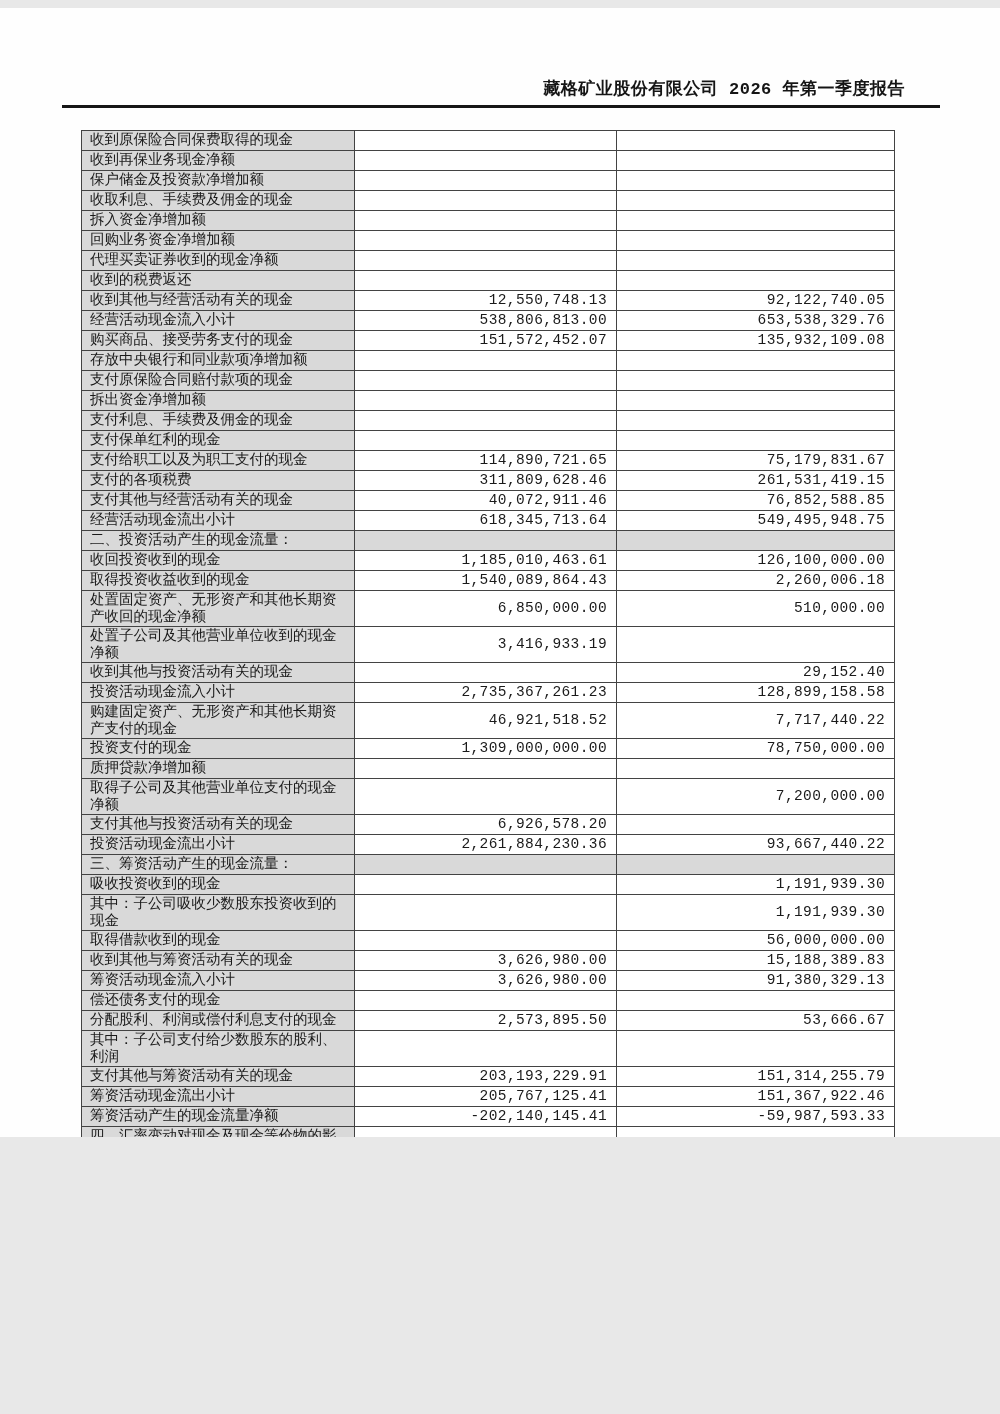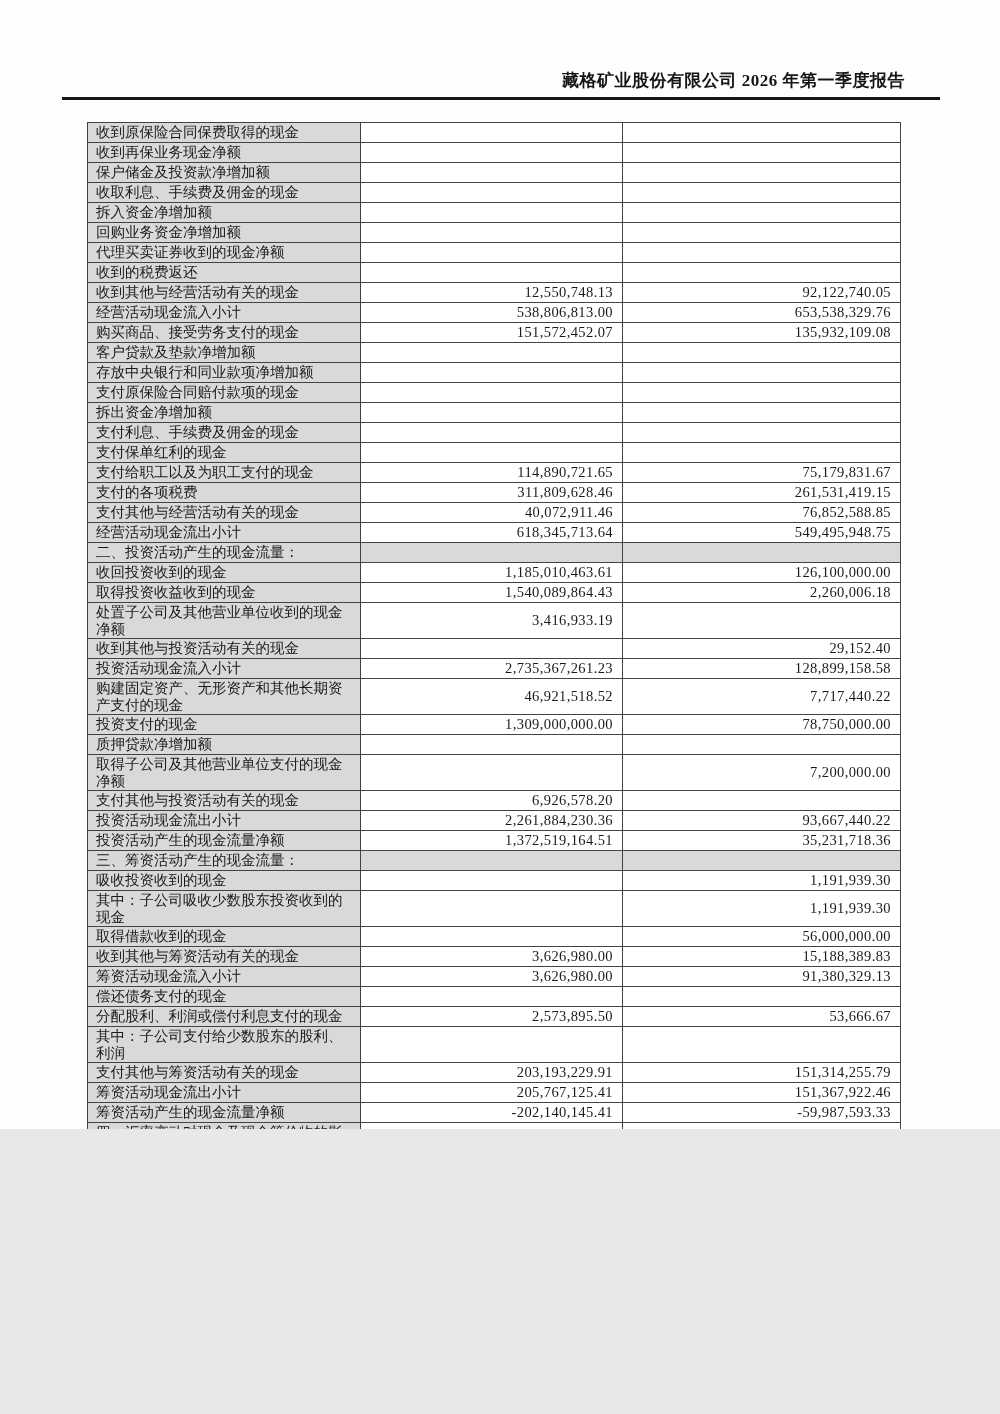--- a/index.html
+++ b/index.html
@@ -1,43 +1,43 @@
 <!DOCTYPE html>
 <html><head>
 <meta charset="utf-8">
 <style>
   * { margin:0; padding:0; box-sizing:border-box; }
   html,body { background:#e8e8e8; }
   .sheet {
     position:relative;
     width:1000px; height:1129px;
-    margin:0 auto;
+    margin:8px auto;
     background:#fefefe;
-    font-family:Liberation Serif, serif;
+    font-family:Liberation Mono, monospace;
     color:#1a1a1a;
     overflow:hidden;
   }
   .header-title {
     position:absolute;
     top:69px; right:95px;
     font-size:17px;
     font-weight:bold;
     letter-spacing:0.5px;
     color:#151515;
     white-space:nowrap;
   }
   .header-rule {
     position:absolute;
     top:97px; left:62px;
     width:878px; height:3px;
     background:#161616;
   }
   table.cashflow {
     position:absolute;
-    top:122px; left:87px;
+    top:122px; left:81px;
     width:813px;
     border-collapse:collapse;
     table-layout:fixed;
   }
   table.cashflow td {
     border:1px solid #434343;
     height:20px;
     font-size:14.5px;
     line-height:16.5px;
     vertical-align:middle;
@@ -129,25 +129,20 @@
           <td class="label">经营活动现金流入小计</td>
           <td class="val">538,806,813.00</td>
           <td class="val">653,538,329.76</td>
         </tr>
         <tr>
           <td class="label">购买商品、接受劳务支付的现金</td>
           <td class="val">151,572,452.07</td>
           <td class="val">135,932,109.08</td>
         </tr>
         <tr>
-          <td class="label">客户贷款及垫款净增加额</td>
-          <td class="val"></td>
-          <td class="val"></td>
-        </tr>
-        <tr>
           <td class="label">存放中央银行和同业款项净增加额</td>
           <td class="val"></td>
           <td class="val"></td>
         </tr>
         <tr>
           <td class="label">支付原保险合同赔付款项的现金</td>
           <td class="val"></td>
           <td class="val"></td>
         </tr>
         <tr>
@@ -194,20 +189,25 @@
           <td class="label">收回投资收到的现金</td>
           <td class="val">1,185,010,463.61</td>
           <td class="val">126,100,000.00</td>
         </tr>
         <tr>
           <td class="label">取得投资收益收到的现金</td>
           <td class="val">1,540,089,864.43</td>
           <td class="val">2,260,006.18</td>
         </tr>
         <tr>
+          <td class="label">处置固定资产、无形资产和其他长期资产收回的现金净额</td>
+          <td class="val">6,850,000.00</td>
+          <td class="val">510,000.00</td>
+        </tr>
+        <tr>
           <td class="label">处置子公司及其他营业单位收到的现金净额</td>
           <td class="val">3,416,933.19</td>
           <td class="val"></td>
         </tr>
         <tr>
           <td class="label">收到其他与投资活动有关的现金</td>
           <td class="val"></td>
           <td class="val">29,152.40</td>
         </tr>
         <tr>
@@ -237,25 +237,20 @@
         </tr>
         <tr>
           <td class="label">支付其他与投资活动有关的现金</td>
           <td class="val">6,926,578.20</td>
           <td class="val"></td>
         </tr>
         <tr>
           <td class="label">投资活动现金流出小计</td>
           <td class="val">2,261,884,230.36</td>
           <td class="val">93,667,440.22</td>
-        </tr>
-        <tr>
-          <td class="label">投资活动产生的现金流量净额</td>
-          <td class="val">1,372,519,164.51</td>
-          <td class="val">35,231,718.36</td>
         </tr>
         <tr class="section">
           <td class="label section">三、筹资活动产生的现金流量：</td>
           <td class="val section"></td>
           <td class="val section"></td>
         </tr>
         <tr>
           <td class="label">吸收投资收到的现金</td>
           <td class="val"></td>
           <td class="val">1,191,939.30</td>

